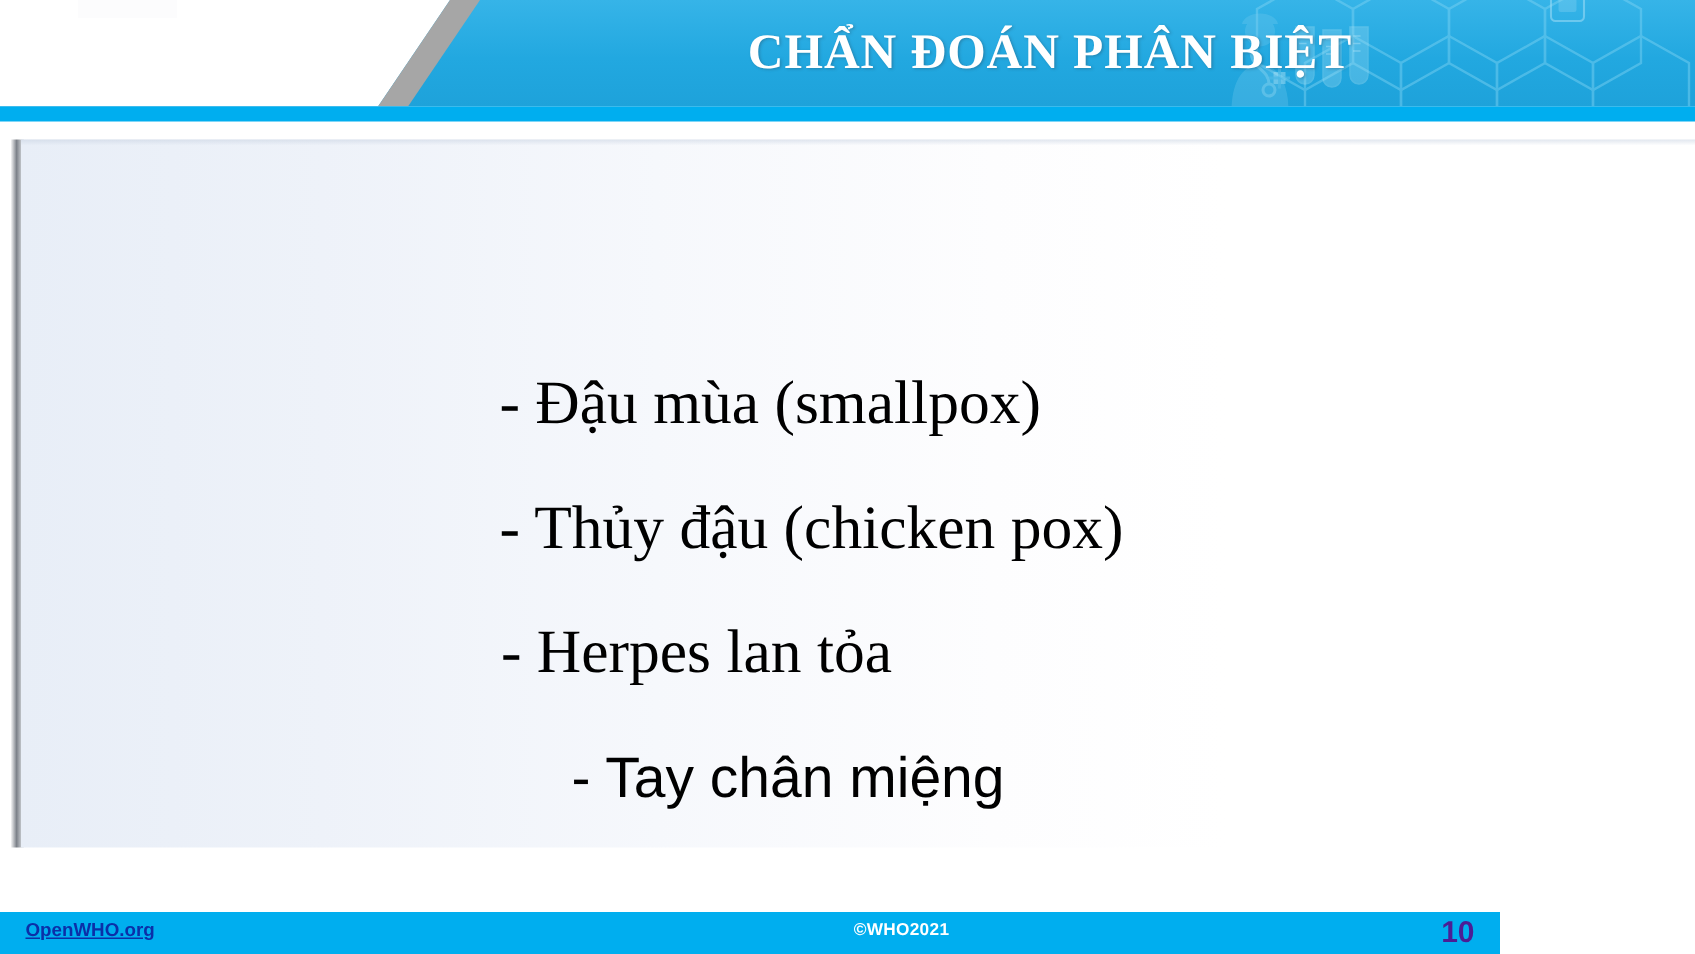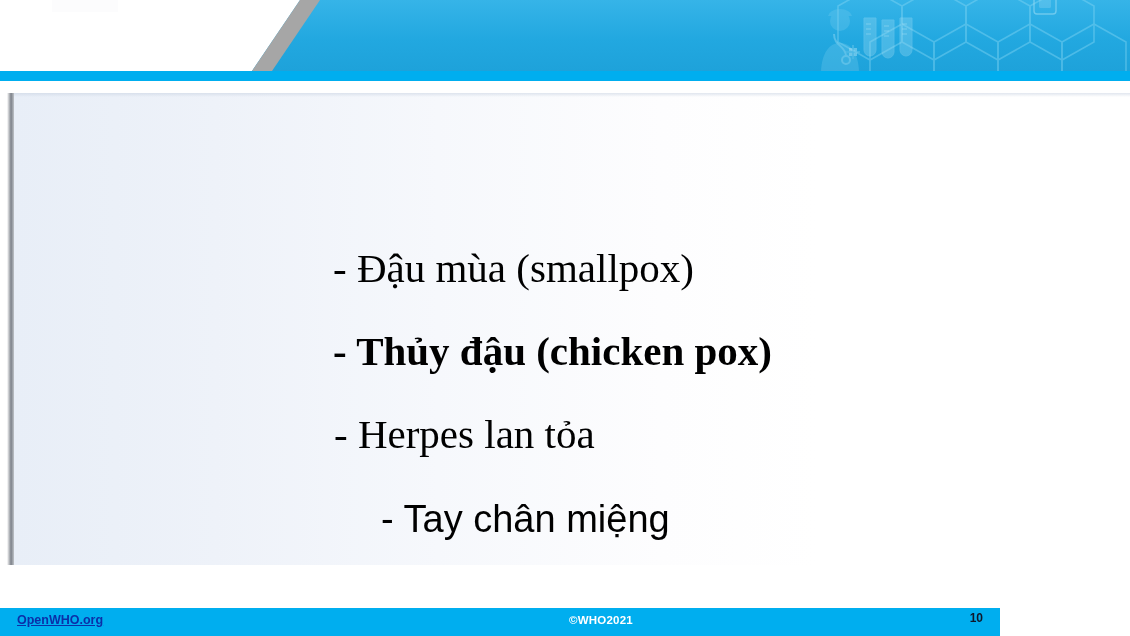--- a/index.html
+++ b/index.html
@@ -148,21 +148,21 @@
   .bullet.serif {
     font-family: "Liberation Serif", "DejaVu Serif", serif;
     font-size: 41px;
   }
   .bullet.sans {
     font-family: "Liberation Sans", sans-serif;
     font-size: 38px;
     margin-left: 48px;
   }
   .bullet-1 { position: absolute; top: 0px;   left: 0; }
-  .bullet-2 { position: absolute; top: 83px;  left: 0; font-weight: bold; }
+  .bullet-2 { position: absolute; top: 83px;  left: 0; }
   .bullet-3 { position: absolute; top: 166px; left: 1px; }
   .bullet-4 { position: absolute; top: 252px; left: 0; }
 
   
   .footer {
     position: absolute;
     left: 0;
     top: 608px;
     width: 1000px;
     height: 28px;
@@ -190,23 +190,23 @@
     font-weight: bold;
     color: #ffffff;
     letter-spacing: 0.2px;
     padding-left: 36px;
   }
   .footer-page {
     position: absolute;
     right: 17px;
     top: 3px;
     font-family: "Liberation Sans", sans-serif;
-    font-size: 12px;
-    font-weight: bold;
-    color: #0f172a;
+    font-size: 20px;
+    font-weight: bold;
+    color: #4c1d95;
   }
 </style>
 </head>
 <body>
 
 <div id="slide">
 
   <div class="header">
     <div class="header-bg"></div>
 
@@ -257,20 +257,21 @@
       </g>
       <rect x="44" y="44" width="8" height="8" fill="#CFEFFB" opacity="0.7"></rect>
       <rect x="47" y="41" width="2" height="14" fill="#6FC9EC" opacity="0.8"></rect>
       <rect x="41" y="47" width="14" height="2" fill="#6FC9EC" opacity="0.8"></rect>
     </svg>
 
     <div class="header-white"></div>
     <div class="header-gray"></div>
     <div class="header-logo-ghost"></div>
 
+    <div class="header-title">CHẨN ĐOÁN PHÂN BIỆT</div>
   </div>
   <div class="header-band"></div>
 
   <div class="content-shadow"></div>
   <div class="content-panel"></div>
   <div class="content-panel-top"></div>
 
   <div class="bullets">
     <div class="bullet serif bullet-1">- Đậu mùa (smallpox)</div>
     <div class="bullet serif bullet-2">- Thủy đậu (chicken  pox)</div>

